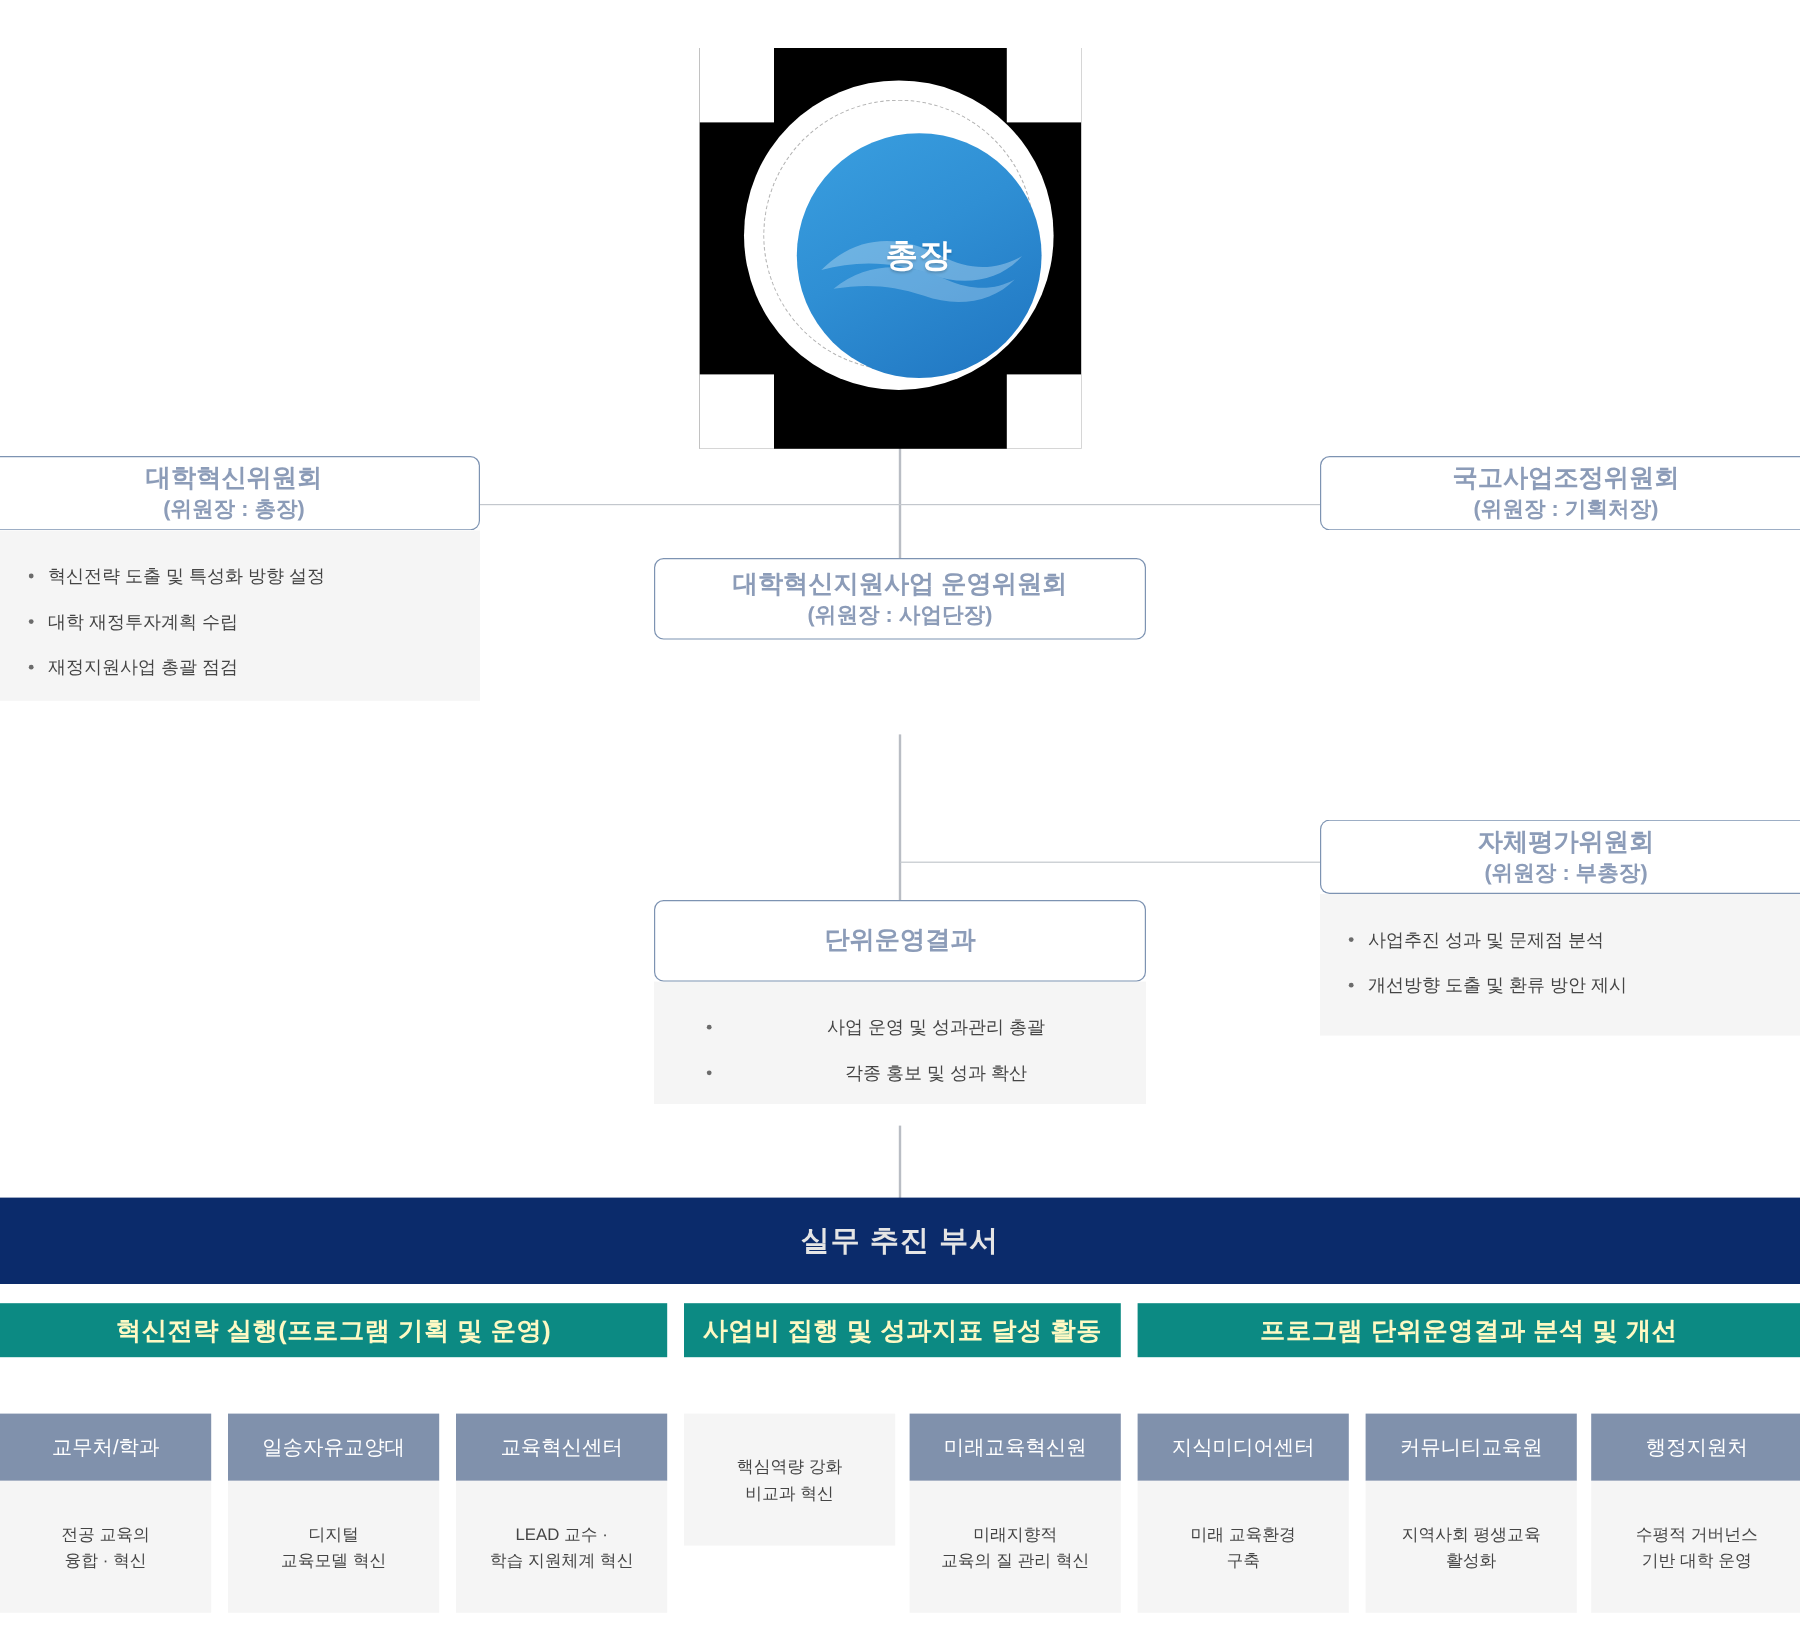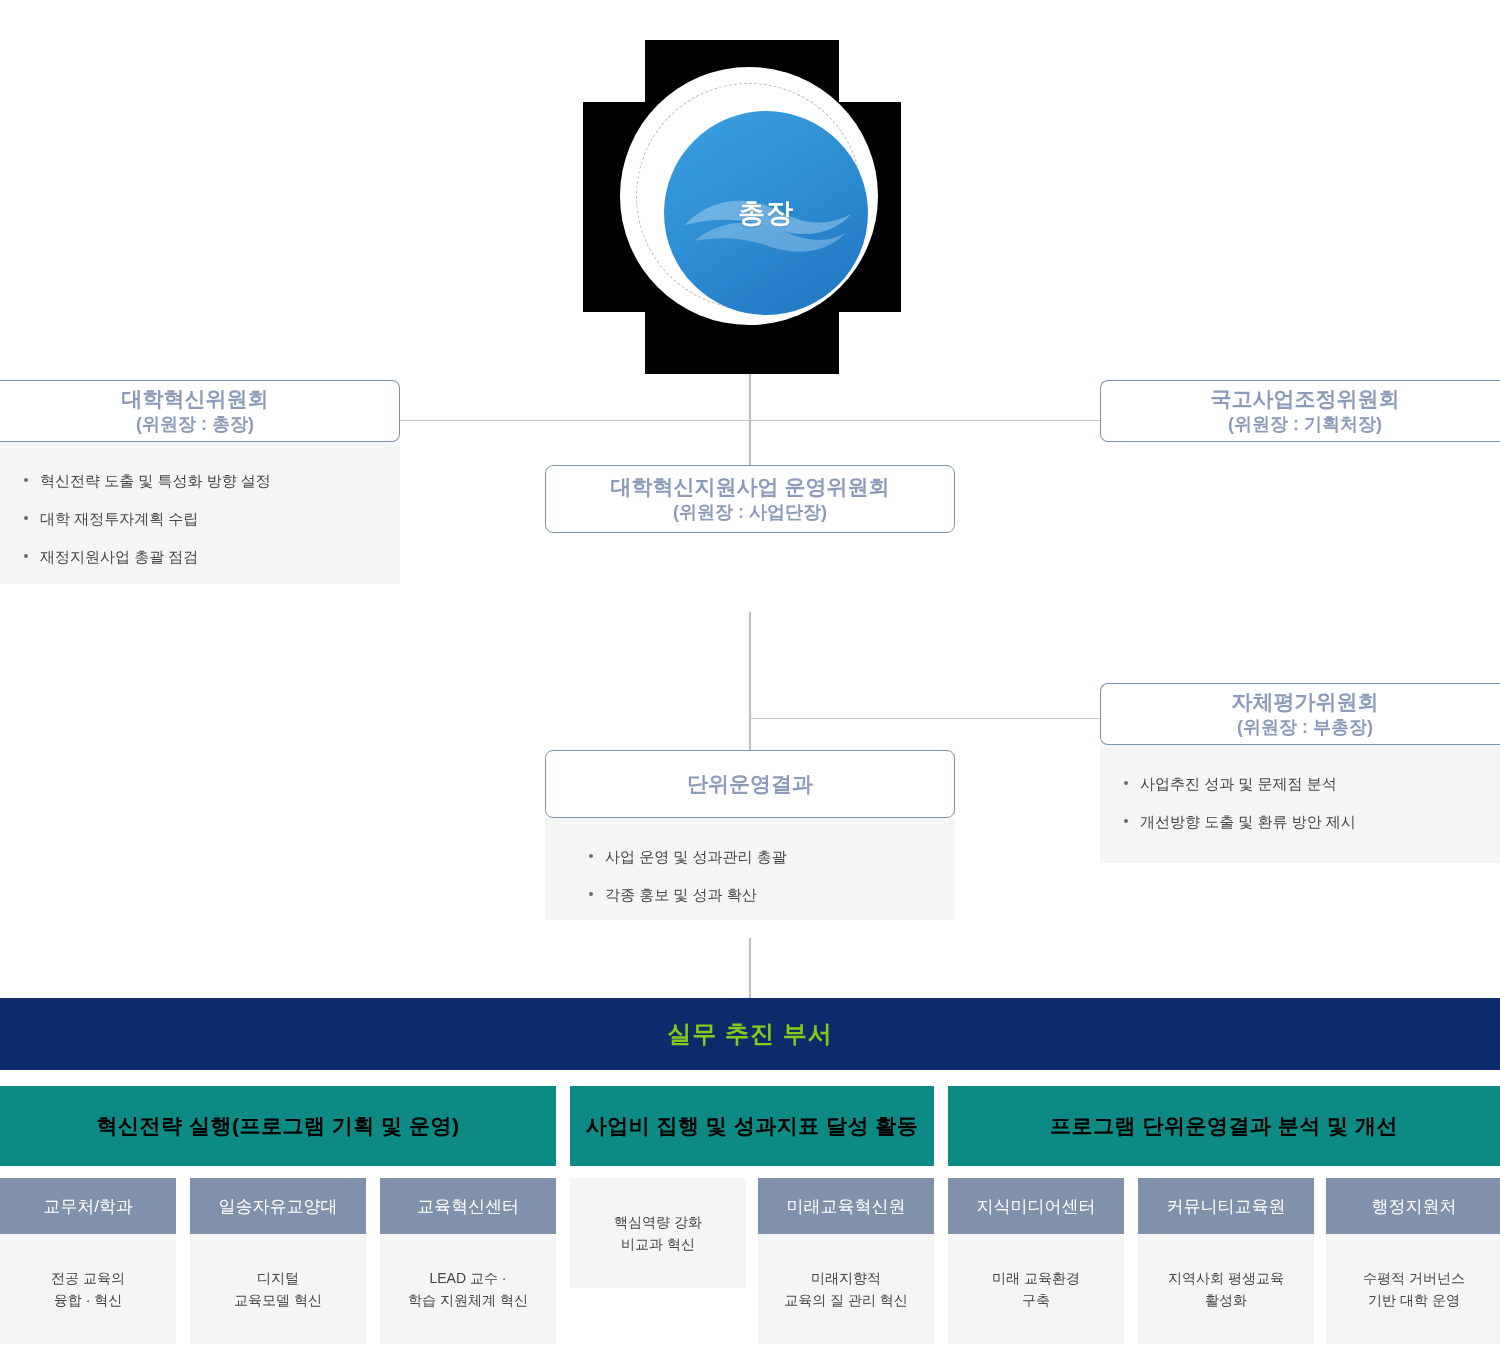--- a/index.html
+++ b/index.html
@@ -140,44 +140,44 @@
   #c-center { left: 545px; top: 465px; width: 410px; }
   #c-center .head { height: 68px; width: 410px; }
   #c-center .body { width: 410px; height: 148px; padding-left: 34px; }
 
   #c-eval  { left: 1100px; top: 683px; width: 400px; }
   #c-eval .head { height: 62px; width: 410px; border-right-color: transparent; border-top-right-radius: 0; border-bottom-right-radius: 0; }
   #c-eval .body { width: 400px; height: 118px; padding-left: 14px; }
 
   #c-dan { left: 545px; top: 750px; width: 410px; }
   #c-dan .head { height: 68px; width: 410px; display:flex; align-items:center; justify-content:center; }
-  #c-dan .body { width: 410px; height: 102px; padding-left: 34px; }
+  #c-dan .body { width: 410px; height: 102px; padding-left: 34px; text-align: center; }
 
   
   .navy-band {
     position: absolute;
     left: 0; top: 998px;
     width: 1500px; height: 72px;
     background: #0b2b6b;
-    color: #84cc16;
+    color: #e5e5e5;
     font-size: 24px;
     font-weight: bold;
     display: flex;
     align-items: center;
     justify-content: center;
     letter-spacing: 1px;
   }
 
   
   .teal {
     position: absolute;
     top: 1086px;
-    height: 80px;
+    height: 45px;
     background: #0c8a83;
-    color: #000000;
+    color: #fef9c3;
     font-size: 21px;
     font-weight: bold;
     display: flex;
     align-items: center;
     justify-content: center;
     letter-spacing: 0.5px;
   }
   #teal-0 { left: 0px;   width: 556px; }
   #teal-1 { left: 570px; width: 364px; }
   #teal-2 { left: 948px; width: 552px; }

